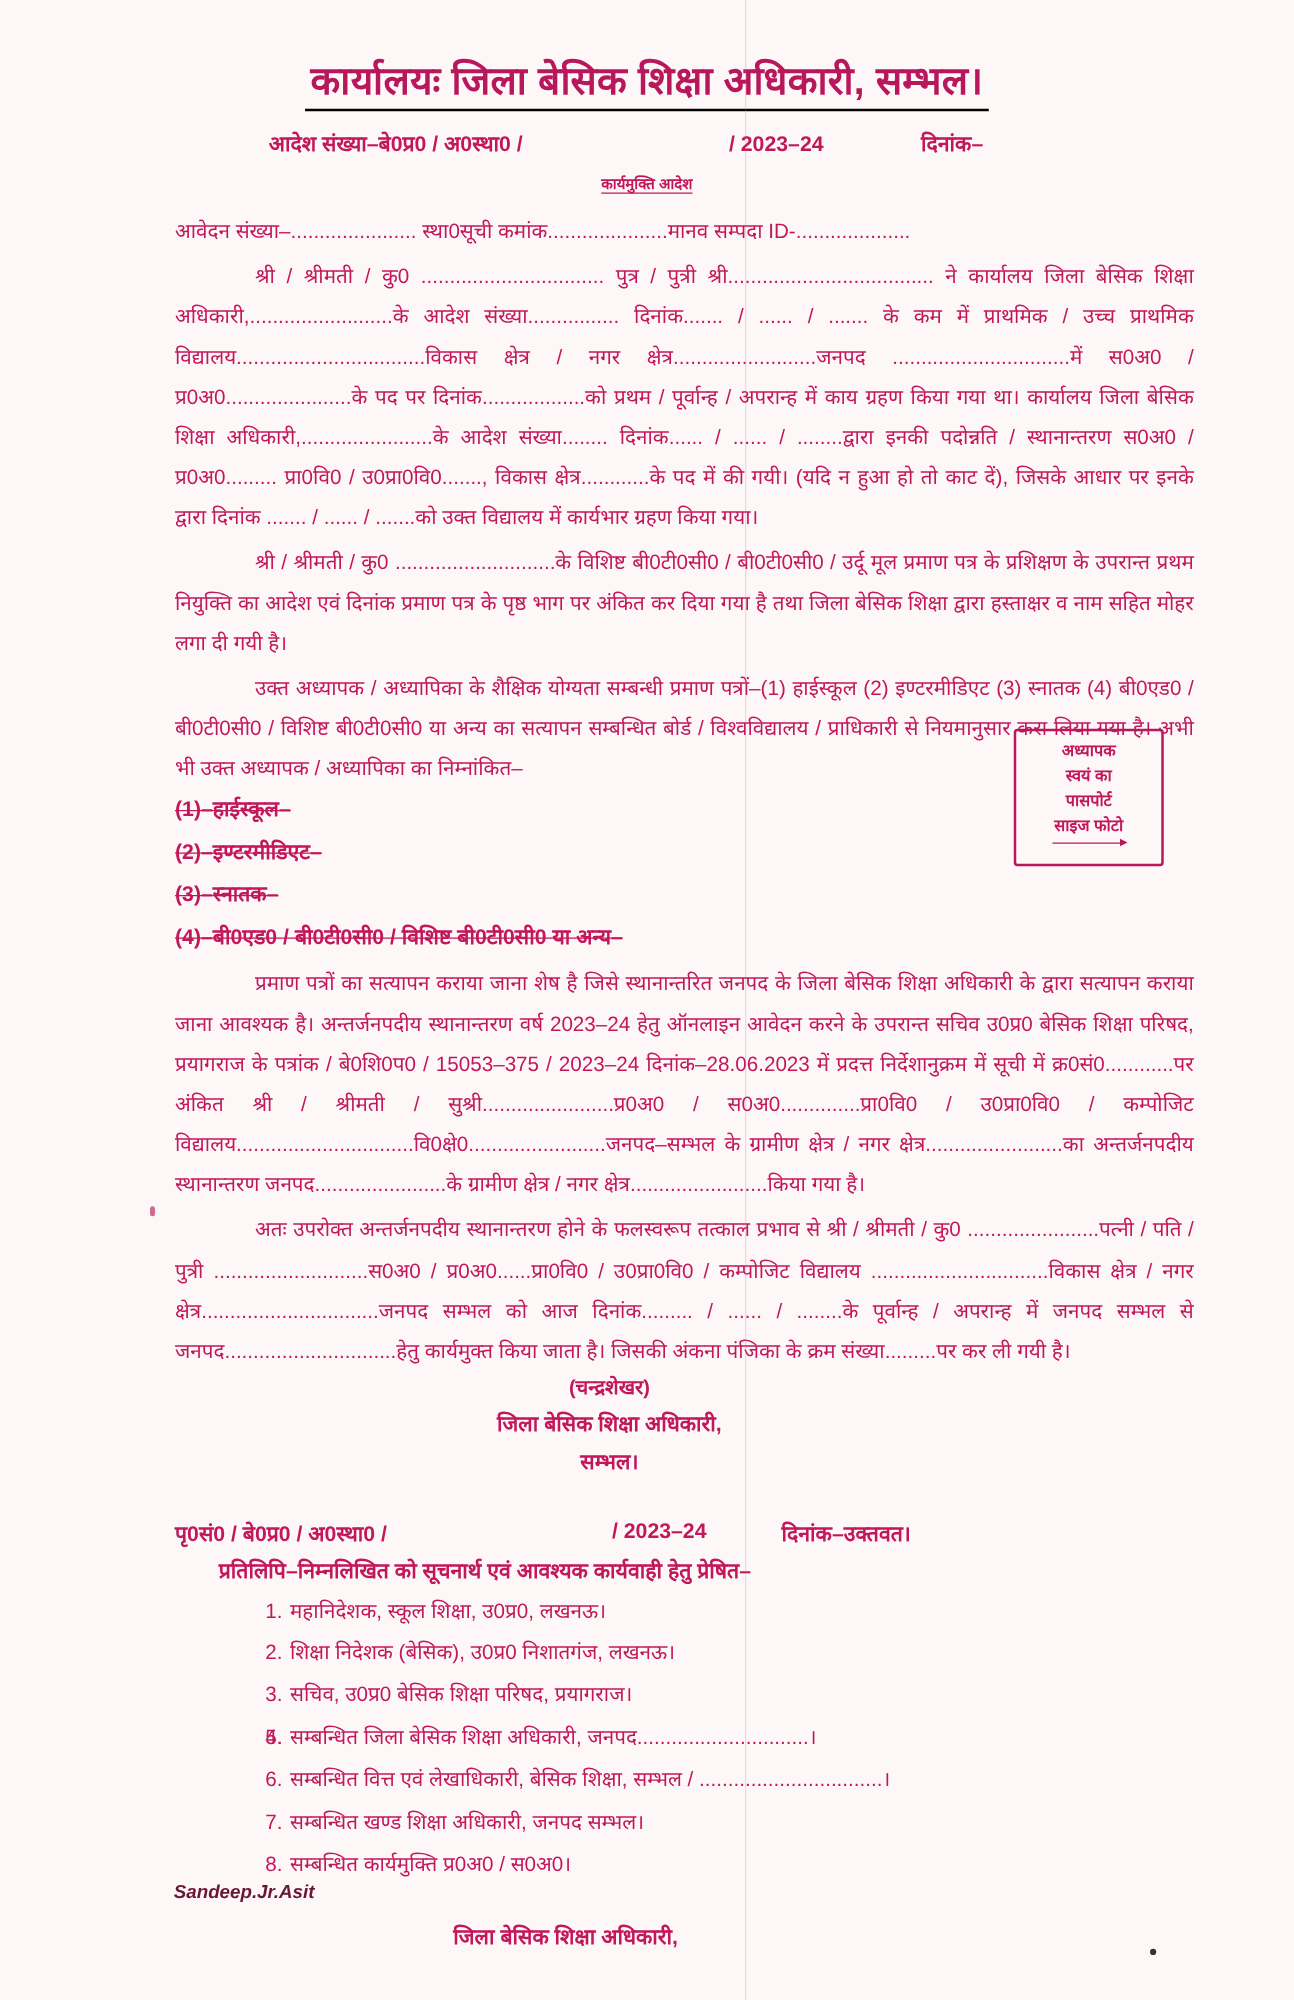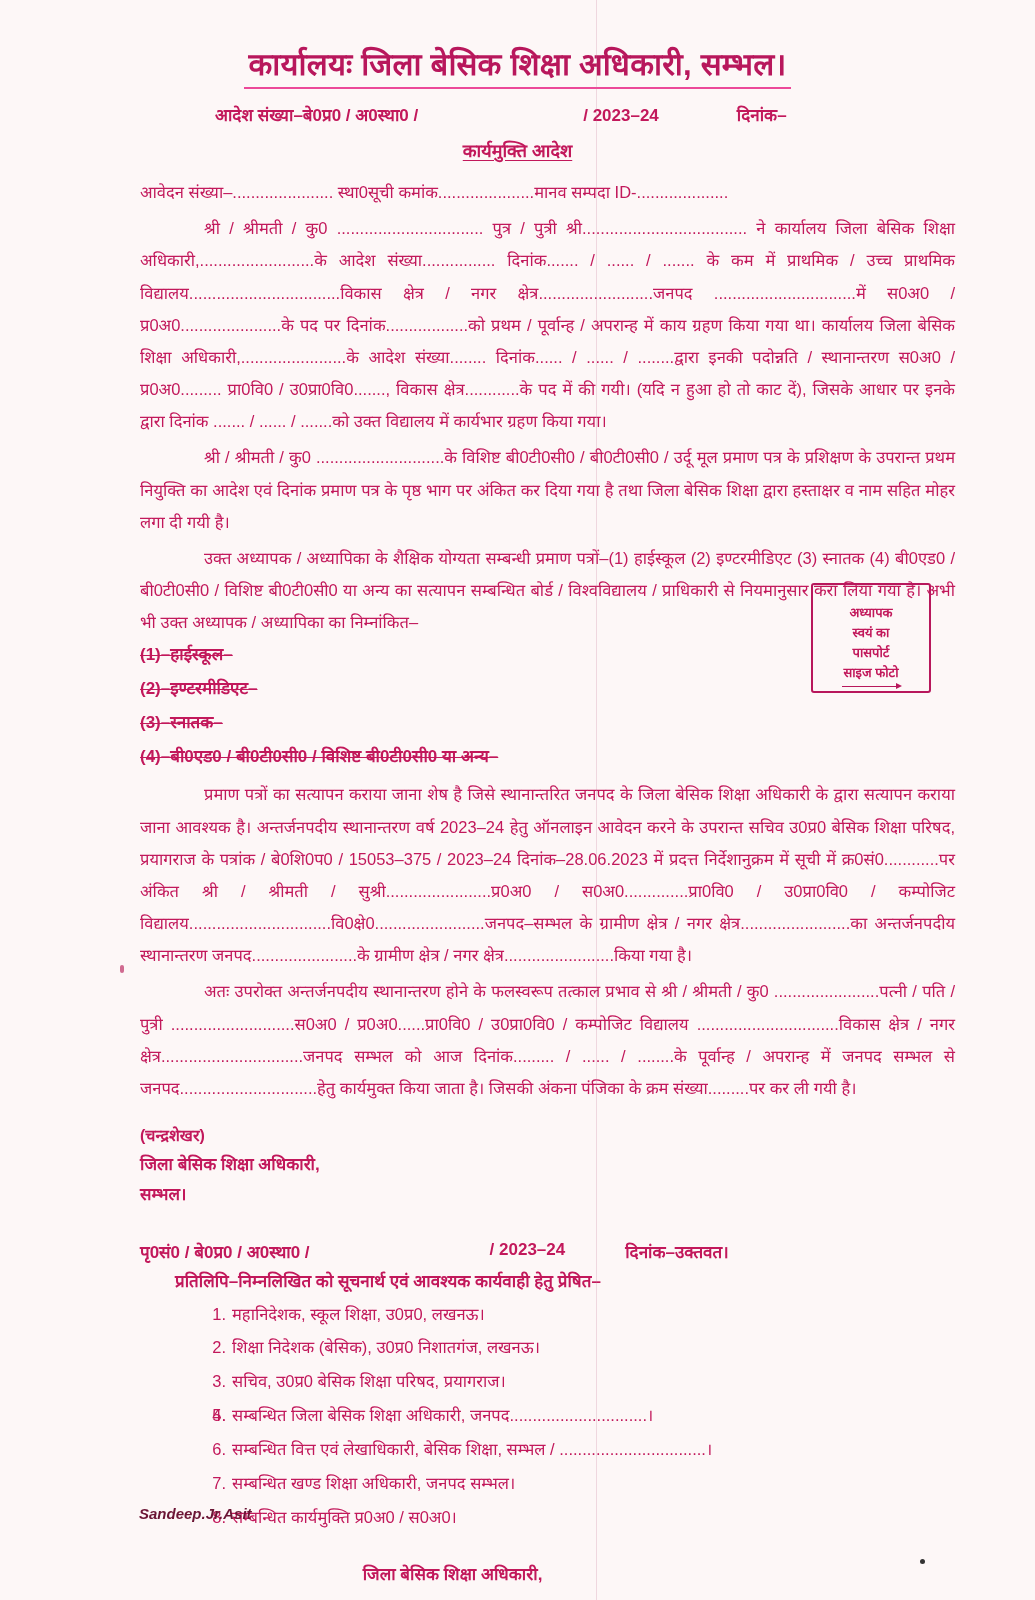--- a/index.html
+++ b/index.html
@@ -43,40 +43,40 @@
   .doc-title {
     text-align: center;
     font-size: 31px;
     font-weight: bold;
     letter-spacing: 0.2px;
     margin: 42px 0 0 0;
     color: #b8175c;
   }
   .doc-title .underline-box {
     display: inline-block;
-    border-bottom: 2px solid #ec4899;
+    border-bottom: 2px solid #000000;
     padding: 0 4px 3px 4px;
   }
   .order-line {
     display: flex;
     align-items: baseline;
     font-size: 17px;
     font-weight: bold;
     margin: 14px 0 0 0;
     padding: 0 92px 0 215px;
     box-sizing: border-box;
     gap: 0;
   }
   .order-line .seg1 { white-space: nowrap; }
   .order-line .seg2 { margin-left: 165px; white-space: nowrap; }
   .order-line .seg3 { margin-left: 78px; white-space: nowrap; }
 
   .subtitle {
     text-align: center;
-    font-size: 18px;
+    font-size: 12px;
     font-weight: bold;
     margin: 12px 0 0 0;
     text-decoration: underline;
     text-underline-offset: 3px;
   }
   .body {
     padding: 0 80px 0 140px;
     box-sizing: border-box;
     font-size: 16.5px;
     line-height: 1.95;
@@ -102,41 +102,41 @@
     position: absolute;
     right: 104px;
     top: 583px;
     width: 120px;
     height: 110px;
     border: 2px solid #b8175c;
     border-radius: 3px;
     text-align: center;
     font-size: 13px;
     line-height: 1.55;
-    padding-top: 18px;
+    padding-top: 6px;
     box-sizing: border-box;
     font-weight: bold;
   }
   .photo-box .arrow {
     display: block;
     margin: 2px auto 0 auto;
     width: 58px;
     border-top: 1.5px solid #b8175c;
     position: relative;
   }
   .photo-box .arrow::after {
     content: "";
     position: absolute;
     right: -2px; top: -4px;
     border-left: 6px solid #b8175c;
     border-top: 3px solid transparent;
     border-bottom: 3px solid transparent;
   }
   .sign-block {
-    margin-top: 18px;
+    text-align: center;
     font-size: 17px;
     font-weight: bold;
     line-height: 1.75;
     padding-right: 120px;
   }
   .sign-block .nm { font-size: 16px; }
 
   .footer-order {
     display: flex;
     font-size: 17px;

